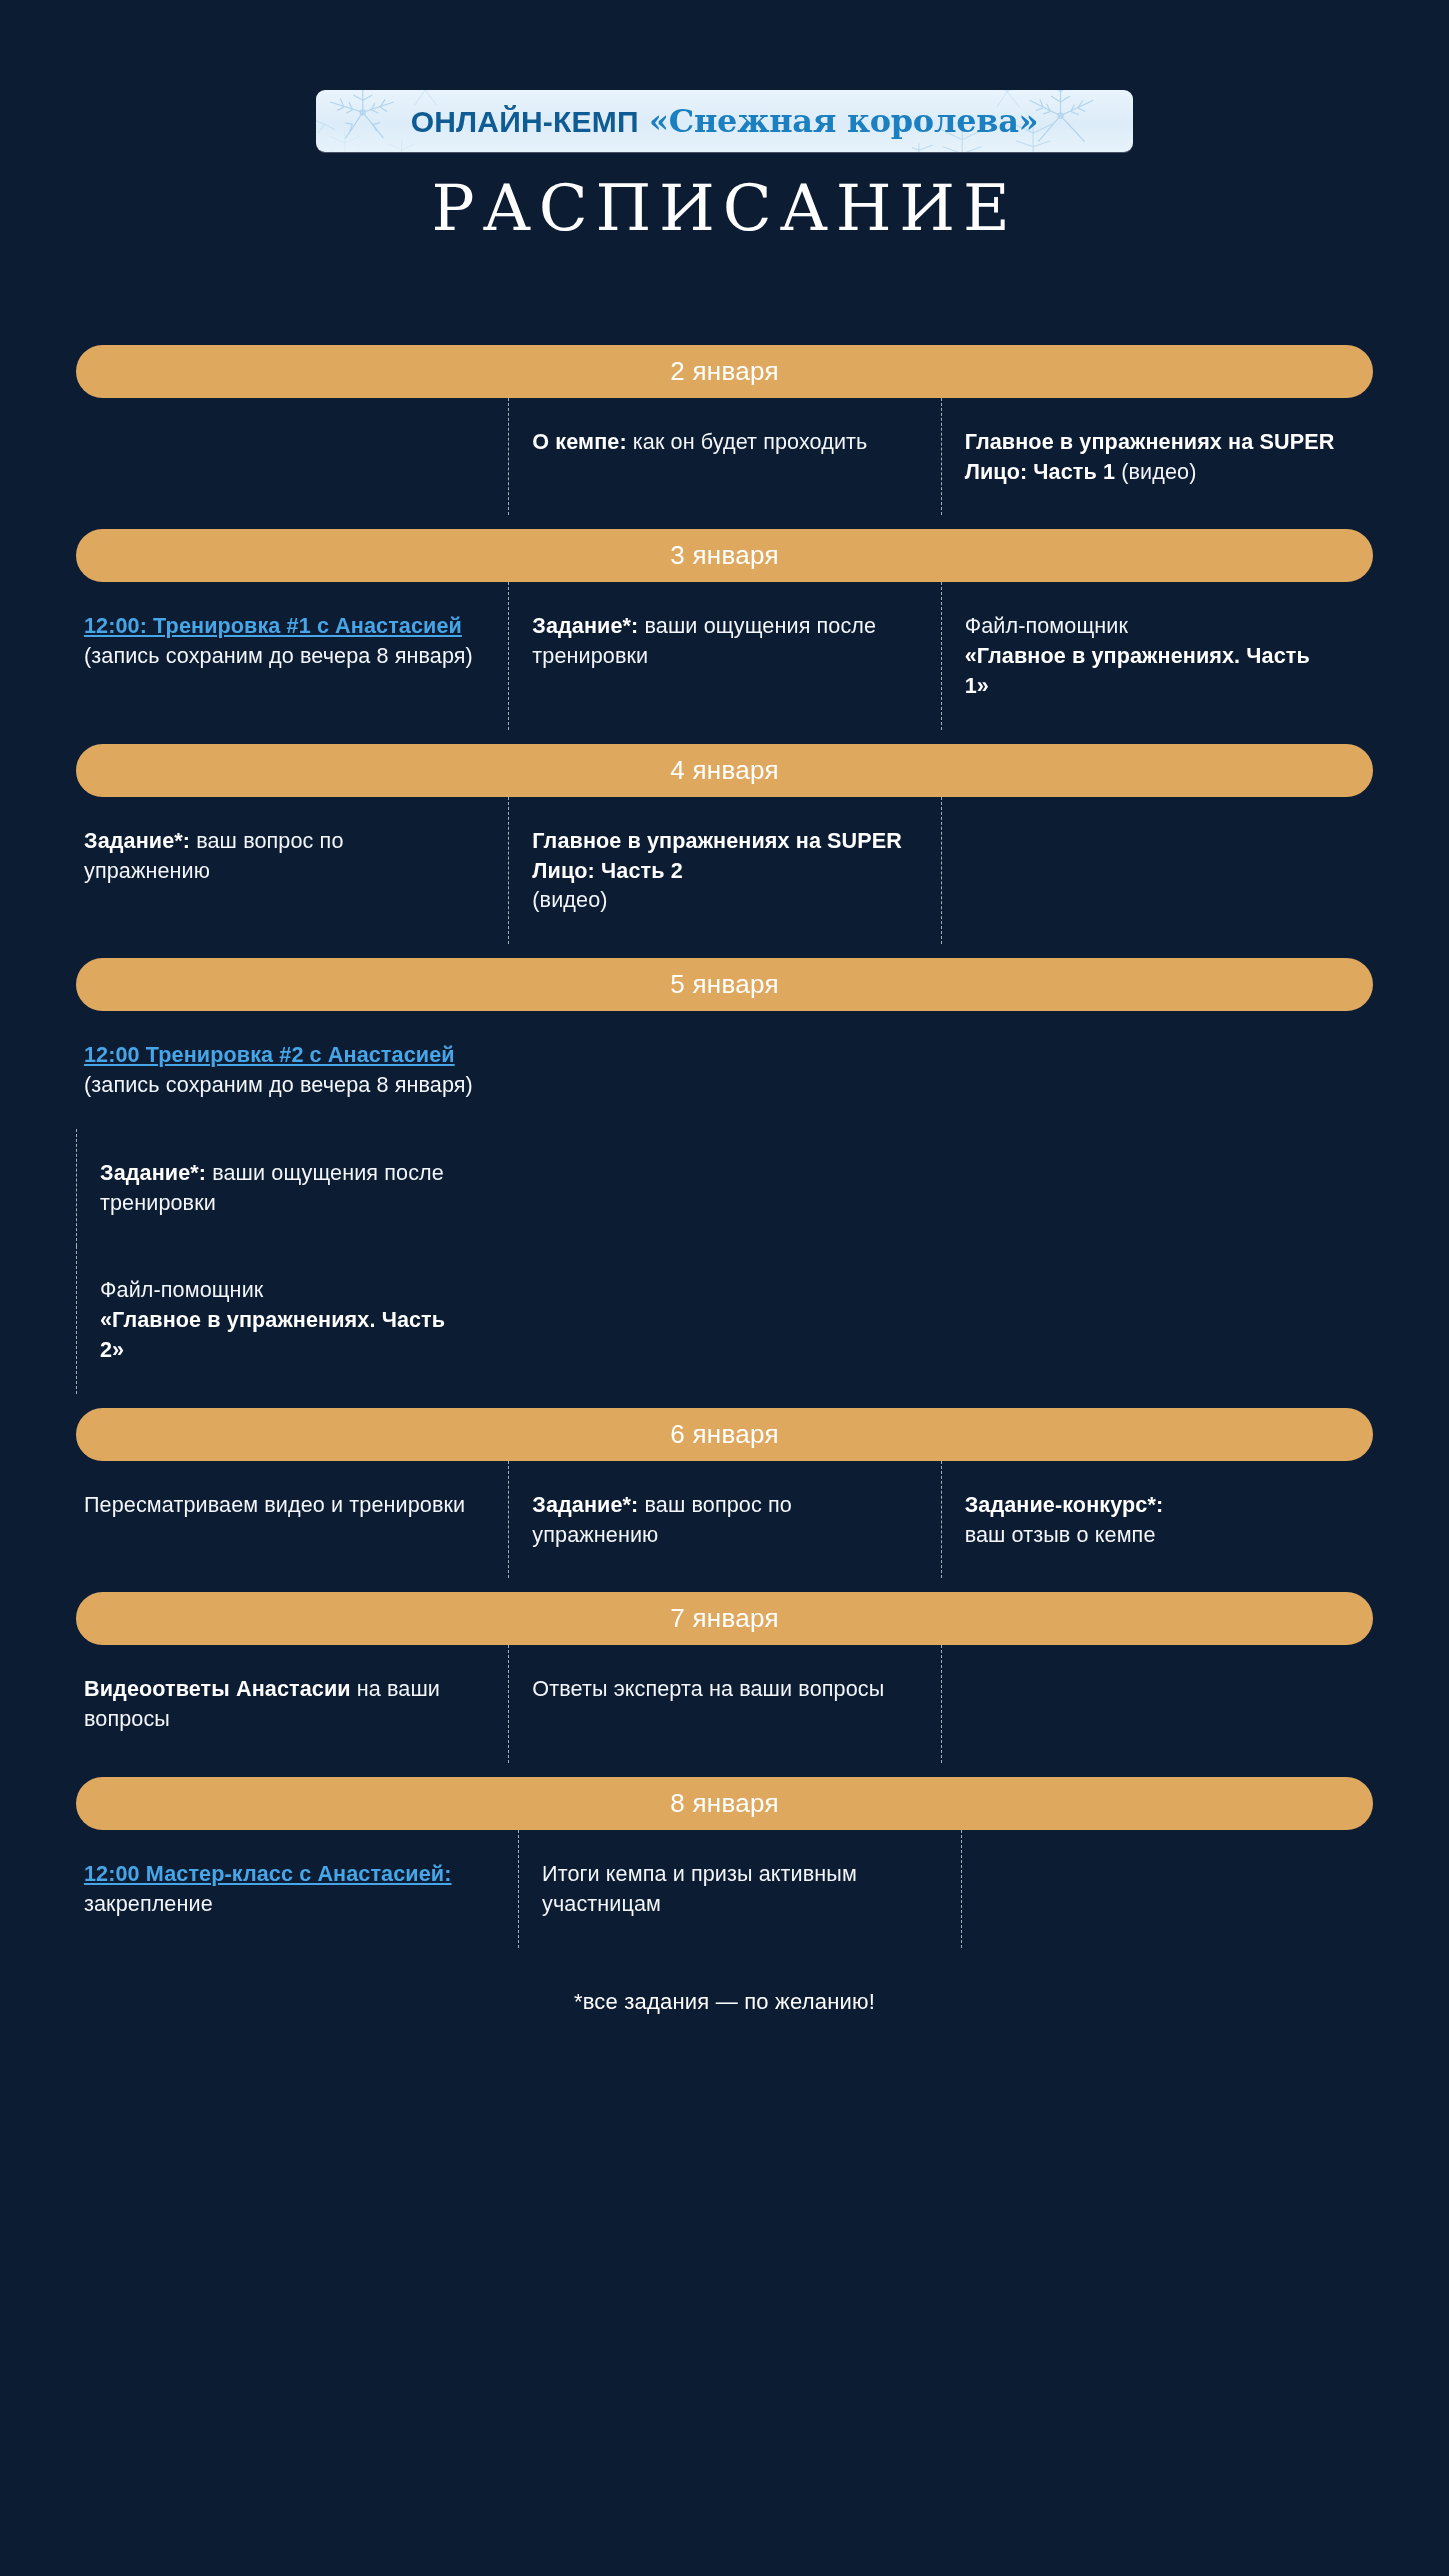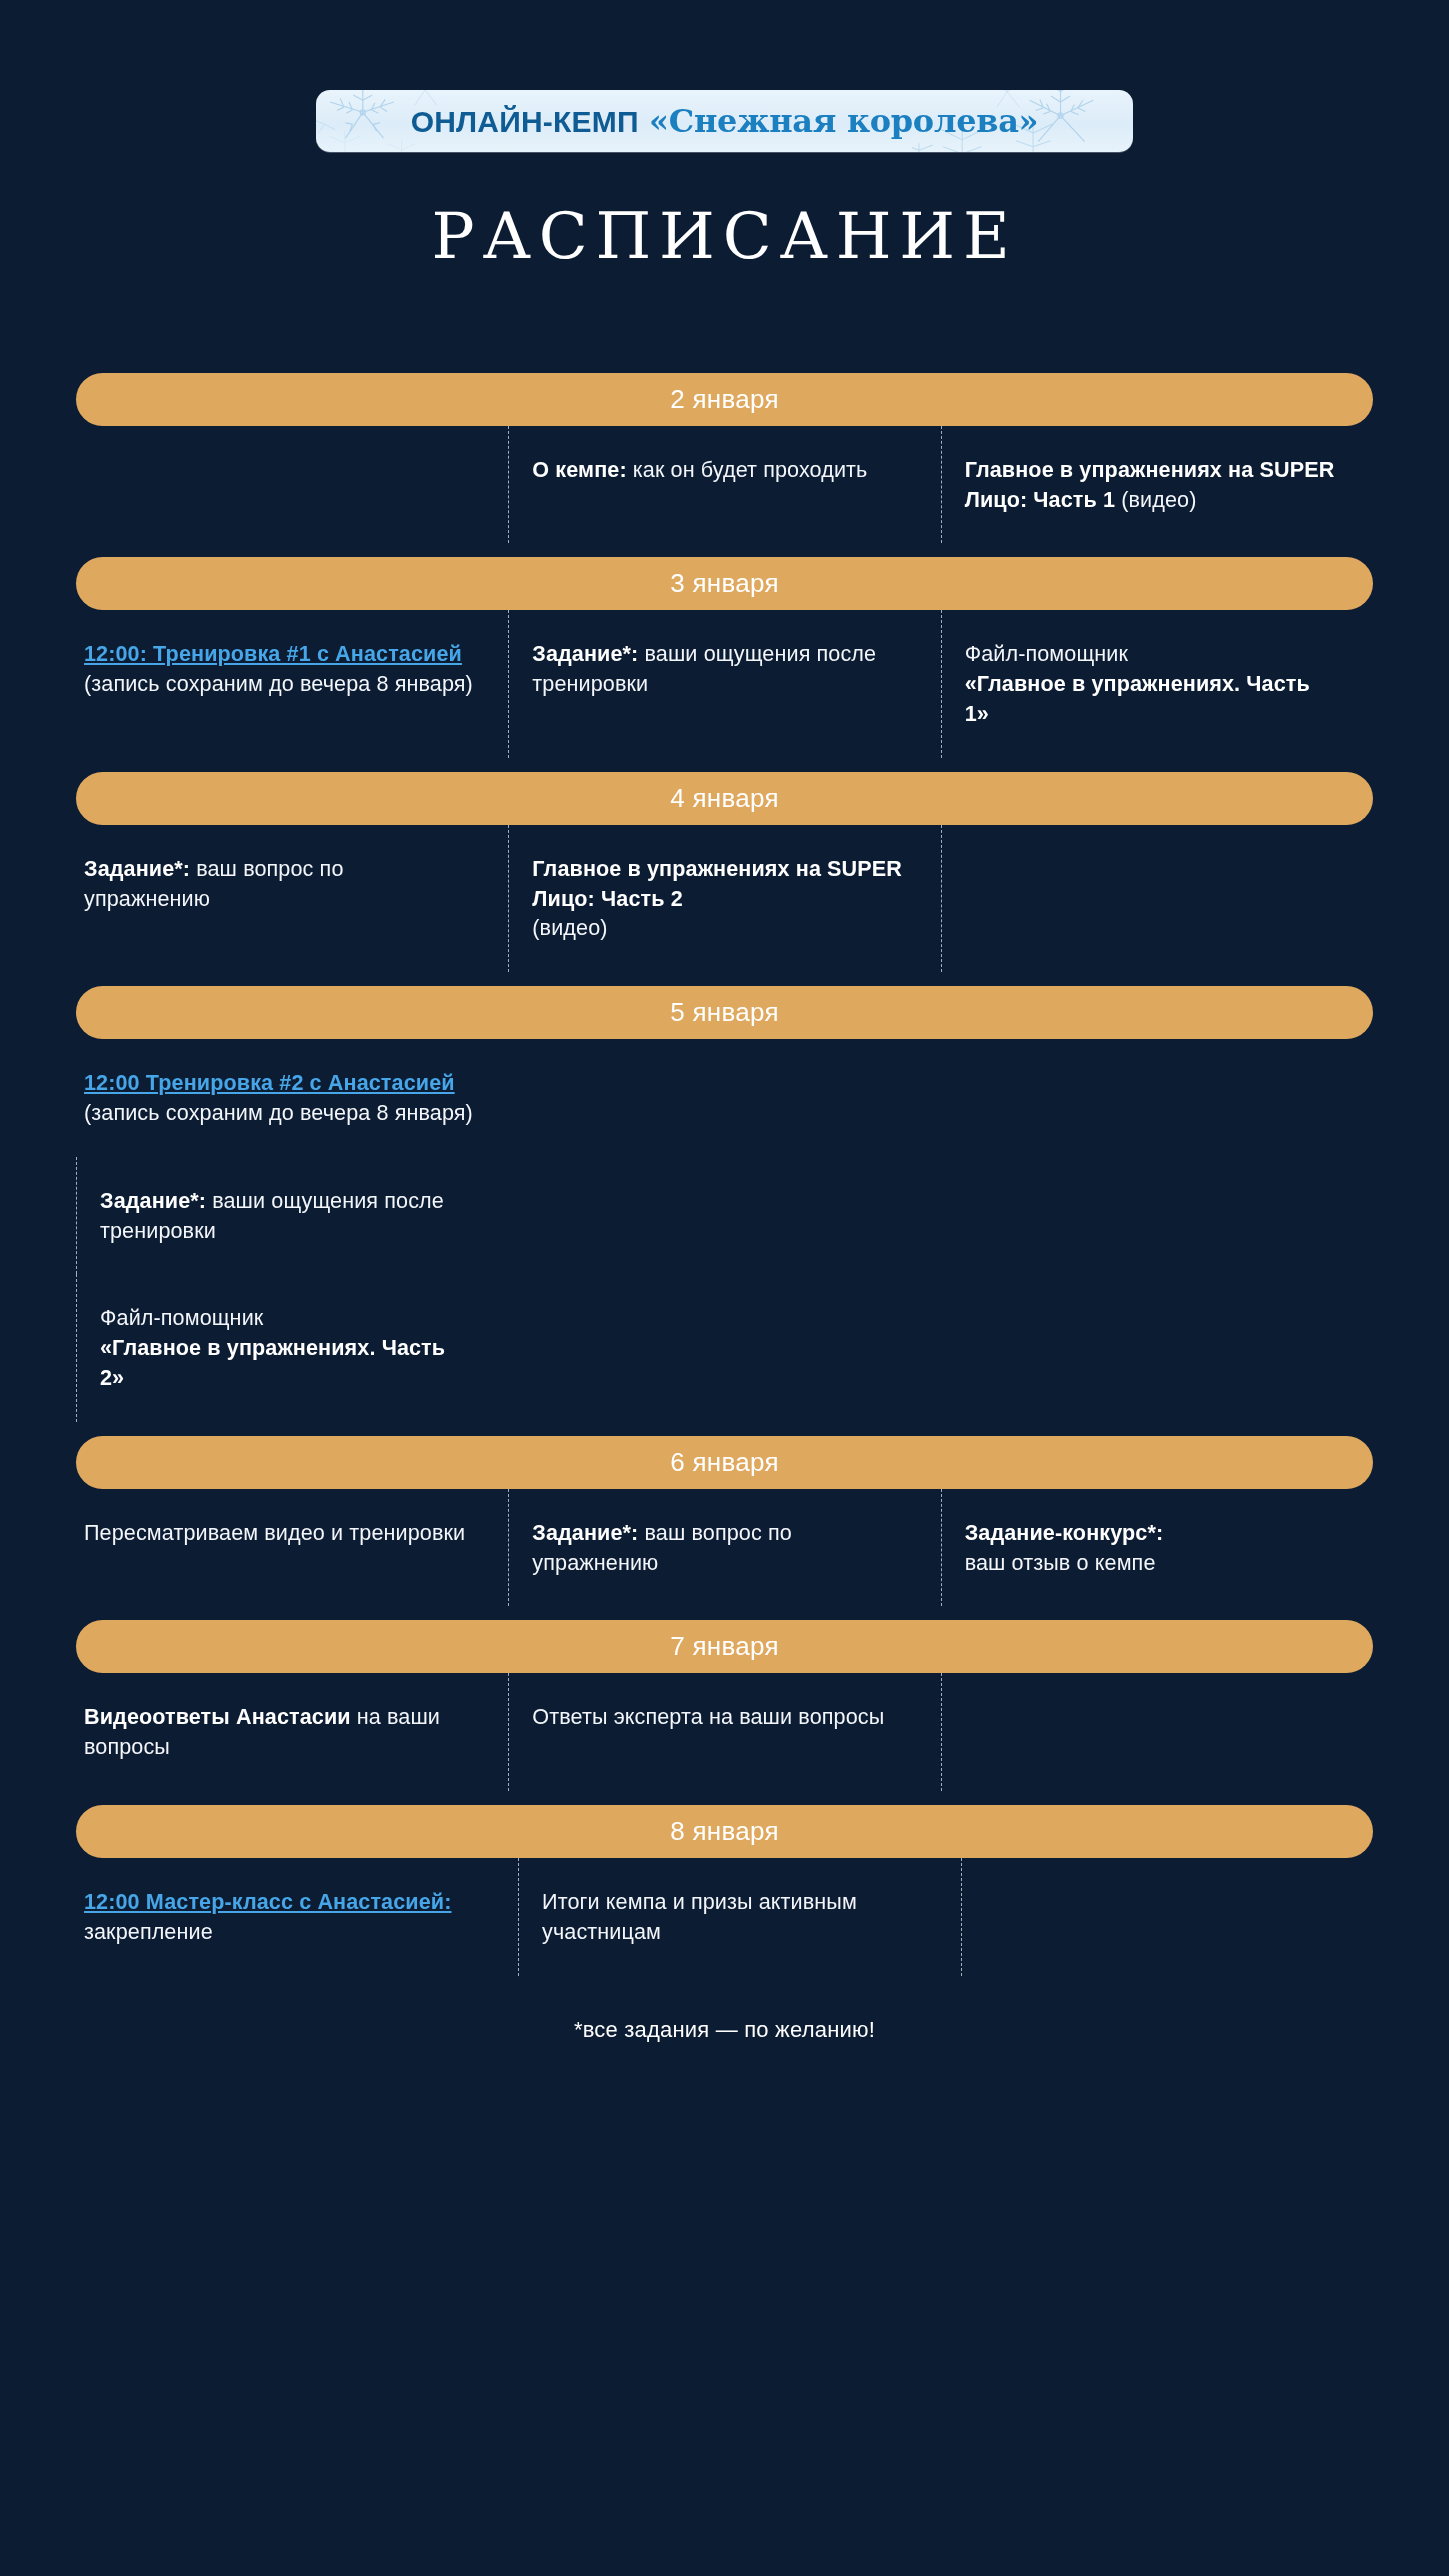--- a/index.html
+++ b/index.html
@@ -21,21 +21,21 @@
     align-items:center;
   }
   .camp-pill{
     position:relative;
     display:flex;
     align-items:center;
     justify-content:center;
     min-width:759px;
     height:62px;
     padding:0 29px;
-    border-radius:14px;
+    border-radius:9px;
     background:linear-gradient(180deg,#e9f4fc 0%,#dcecf8 55%,#e7f3fb 100%);
     box-shadow:0 0.9px 0 rgba(255,255,255,.25);
     overflow:hidden;
   }
   .pill-snow{position:absolute;pointer-events:none;opacity:.55;}
   .pill-snow.tl{left:-5.2px;top:-14px;}
   .pill-snow.tr{right:5.2px;top:-19px;}
   .pill-snow.br{right:48px;bottom:-26px;}
   .pill-snow.bl{left:-8.6px;bottom:-22.4px;opacity:.3;}
 
@@ -56,21 +56,21 @@
   }
   .pill-script{
     font-size:32px;
     font-weight:700;
     color:#1b7fc0;
     font-family:"DejaVu Serif", serif;
     letter-spacing:-0.3px;
   }
 
   .page-title{
-    margin-top:52px;
+    margin-top:24px;
     font-family:"DejaVu Serif", serif;
     font-weight:400;
     font-size:64px;
     letter-spacing:7.8px;
     color:#ffffff;
     line-height:1;
   }
 
   
   .schedule{

